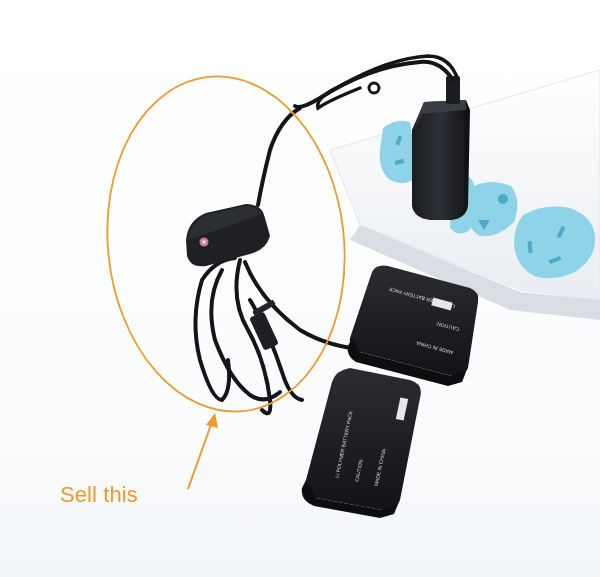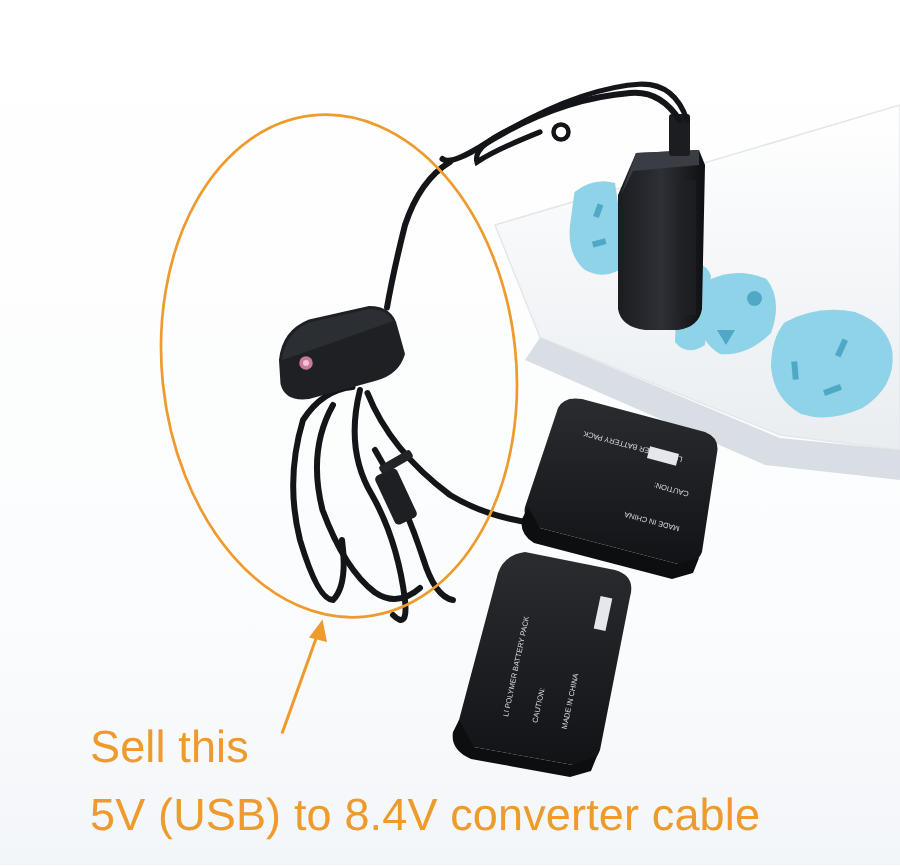--- a/index.html
+++ b/index.html
@@ -1,19 +1,19 @@
 <!DOCTYPE html>
 <html><head>
 <meta charset="utf-8">
 <style>
   html, body { margin: 0; padding: 0; }
   body { width: 600px; height: 577px; overflow: hidden; background: #ffffff; font-family: "Liberation Sans", sans-serif; }
   .stage { position: relative; width: 600px; height: 577px; background: linear-gradient(180deg, #ffffff 0%, #fbfcfd 70%, #f3f6f9 100%); }
   svg.scene { position: absolute; left: 0; top: 0; }
-  .caption { position: absolute; color: #ee9a2c; font-size: 30px; letter-spacing: 0.1px; white-space: nowrap; }
+  .caption { position: absolute; color: #ee9a2c; font-size: 22px; letter-spacing: 0.1px; white-space: nowrap; }
   .caption.line1 { left: 60px; top: 482px; }
   .caption.line2 { left: 60px; top: 527px; }
 </style>
 </head>
 <body>
 
 <div class="stage">
   <svg class="scene" width="600" height="577" viewBox="0 0 600 577">
     <defs>
       <linearGradient id="stripGrad" x1="0" y1="0" x2="0" y2="1">
@@ -107,14 +107,13 @@
 
     <ellipse cx="226" cy="244" rx="118" ry="168" transform="rotate(-6 226 244)" fill="none" stroke="#ee9a2c" stroke-width="1.8"></ellipse>
 
     <g>
       <line x1="188" y1="489" x2="212" y2="422" stroke="#ee9a2c" stroke-width="2"></line>
       <path d="M215 413 L206 425 L218 428 Z" fill="#ee9a2c"></path>
     </g>
   </svg>
 
   <div class="caption line1">Sell this</div>
-  <div class="caption line2">5V (USB) to 8.4V converter cable</div>
 </div>
 
 </body></html>

